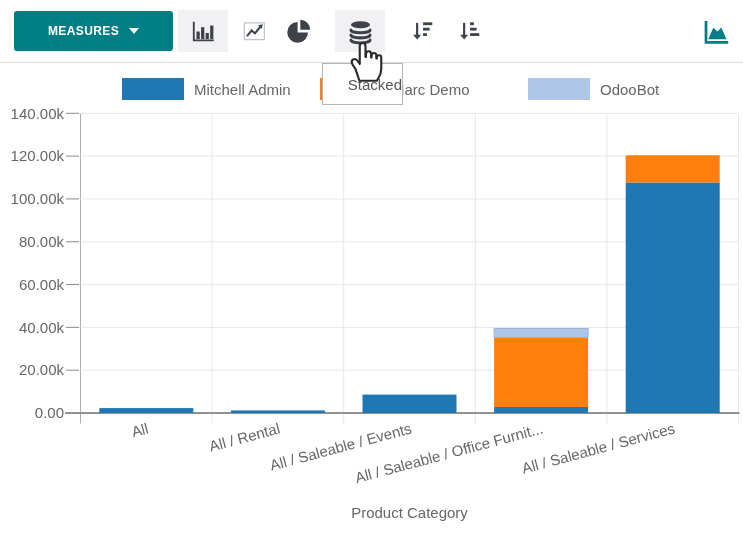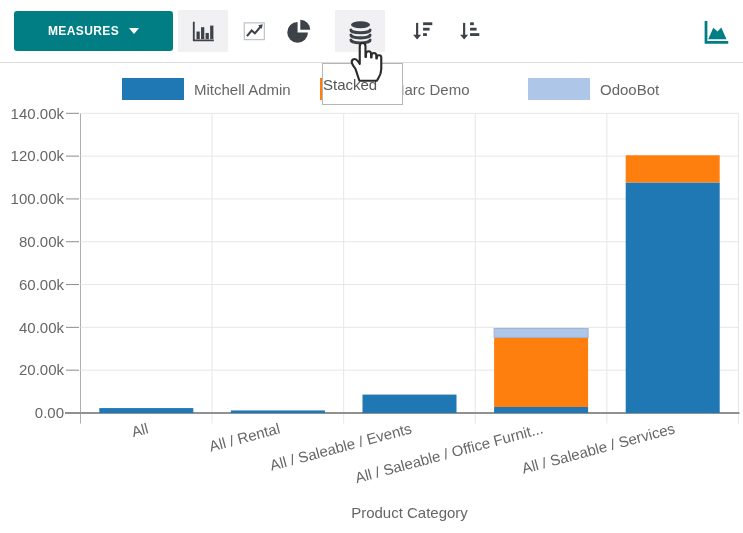--- a/index.html
+++ b/index.html
@@ -16,21 +16,21 @@
   .tbtn{position:absolute;top:10px;width:50px;height:42px;background:transparent;border:none;
         display:flex;align-items:center;justify-content:center;cursor:pointer;padding:0;}
   .tbtn.lit{background:#f1f1f4;}
   .divider{position:absolute;left:0;top:62px;width:743px;height:1px;background:#dcdcdc;z-index:2;}
   
   #legend .legend-item{position:absolute;top:78px;height:22px;display:flex;align-items:center;z-index:2;cursor:pointer;margin-left:12px;}
   #legend .swatch{width:62px;height:22px;display:inline-block;}
   #legend .lbl{margin-left:10px;font-size:15px;color:#666;white-space:nowrap;}
   
   .tooltip{position:absolute;left:322px;top:63px;width:81px;height:42px;background:#fff;
-           border:1px solid #b5b5b5;z-index:5;display:flex;align-items:center;justify-content:flex-start;
+           border:1px solid #b5b5b5;z-index:5;display:flex;align-items:center;justify-content:flex-end;
            font-size:15px;color:#555;box-sizing:border-box;}
   .cursor{position:absolute;left:345px;top:38px;z-index:6;}
   #chart-svg{position:absolute;left:0;top:0;z-index:1;}
   text{font-family:"Liberation Sans",sans-serif;}
 </style>
 </head>
 <body>
 
 <div class="toolbar">
   <button class="measures">

